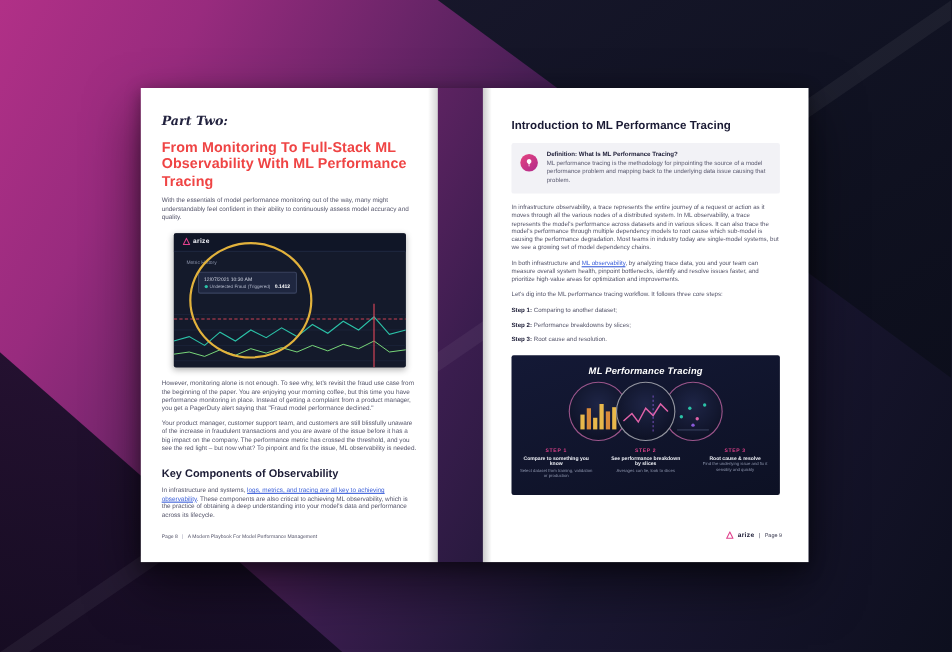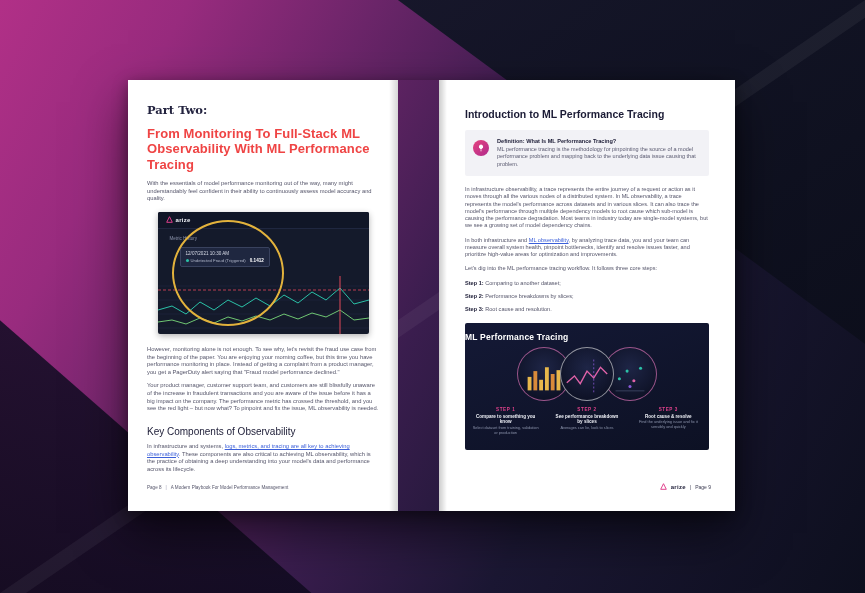--- a/index.html
+++ b/index.html
@@ -20,26 +20,26 @@
     box-shadow: 0 22px 48px rgba(0,0,0,.55), 0 4px 14px rgba(0,0,0,.4); }
   .page { background:#ffffff; position:relative; height:431px; }
   .page-left { width:300px; padding:23px 19px 0 19px; }
   .page-left::after { content:""; position:absolute; top:0; right:0; width:9px; height:100%;
     background:linear-gradient(to left, rgba(0,0,0,.16), rgba(0,0,0,0)); }
   .page-right { width:306px; padding:28px 26px 0 26px;margin-left:41px; }
   .page-right::before { content:""; position:absolute; top:0; left:0; width:8px; height:100%;
     background:linear-gradient(to right, rgba(0,0,0,.2), rgba(0,0,0,0)); }
 
   
-  .kicker { font-family:"DejaVu Serif", serif; font-weight:bold;
+  .kicker { font-family:"DejaVu Serif", serif; font-style:italic; font-weight:bold;
     font-size:11.5px; color:#23233f; margin-bottom:9px; }
   .ltitle { font-size:13px; line-height:1.18; font-weight:bold; color:#ef4444; margin:0 0 8px 0; letter-spacing:.1px; }
   .body { font-size:5.8px; line-height:1.32; color:#55556a; margin:0 0 6px 0; }
   .intro { margin-bottom:9px; }
-  .h2 { font-size:10px; font-weight:normal; color:#1b1b35; margin:13px 0 6px 0; }
+  .h2 { font-size:10px; font-weight:bold; color:#1b1b35; margin:13px 0 6px 0; }
   .doc-link { color:#3b5fd9; text-decoration:underline; cursor:pointer; }
 
   .shot { position:relative; width:211px; height:122px; margin:3px auto 12px auto;
     background:#141a2b; border-radius:2px; overflow:hidden; box-shadow:0 2px 6px rgba(0,0,0,.3); }
   .shot-header { position:absolute; top:0; left:0; right:0; height:17px; background:#101627;
     border-bottom:1px solid #1f2740; display:flex; align-items:center; padding:0 8px; gap:3px; }
   .shot-logo-tri { width:7px; height:7px; }
   .shot-logo-text { color:#eef0f6; font-size:6px; font-weight:bold; letter-spacing:.3px; }
   .shot-label { position:absolute; left:12px; top:24px; font-size:4.5px; color:#8b93ab; }
   .tooltip { position:absolute; left:22px; top:35px; background:#1f2740; border:1px solid #39425e;
@@ -64,21 +64,21 @@
     background:linear-gradient(140deg,#e6447f,#b02a8c); display:flex; align-items:center; justify-content:center; margin-top:2px; }
   .callout-icon svg { width:10px; height:10px; }
   .callout-h { font-size:5.6px; font-weight:bold; color:#1b1b35; margin-bottom:2px; }
   .callout-b { font-size:5.5px; line-height:1.34; color:#5a5a70; }
   .rbody { font-size:5.6px; line-height:1.3; color:#55556a; margin:0 0 7px 0; }
   .step-line { font-size:5.6px; color:#55556a; margin:0 0 7px 0; }
   .step-line b { color:#1b1b35; }
 
   .graphic { width:244px; height:127px; margin:11px auto 0 auto; border-radius:2px;
     background:linear-gradient(160deg,#141936,#0d1124); position:relative; overflow:hidden; }
-  .graphic-title { text-align:left; color:#ffffff; font-weight:bold; font-size:8.5px; margin-top:9px; letter-spacing:.2px; }
+  .graphic-title { text-align:center; color:#ffffff; font-weight:bold; font-size:8.5px; margin-top:9px; letter-spacing:.2px;font-style:italic; }
   .venn { display:flex; justify-content:center; margin-top:5px; height:56px; }
   .venn-circle { width:54px; height:54px; border-radius:50%;
     background:radial-gradient(circle at 50% 38%, #1e2546, #0f1328 72%);
     border:1px solid rgba(230,120,190,.65); overflow:hidden; position:relative; }
   .venn-circle + .venn-circle { margin-left:-11px; }
   .venn-circle.mid { z-index:2; border-color:rgba(255,255,255,.55); }
   .venn-circle svg { position:absolute; inset:0; width:100%; height:100%; }
   .gsteps { display:flex; margin-top:4px; }
   .gstep { flex:1; text-align:center; padding:0 6px; }
   .gstep-label { color:#e0418c; font-weight:bold; font-size:4.6px; letter-spacing:.6px; margin-bottom:2px; }

